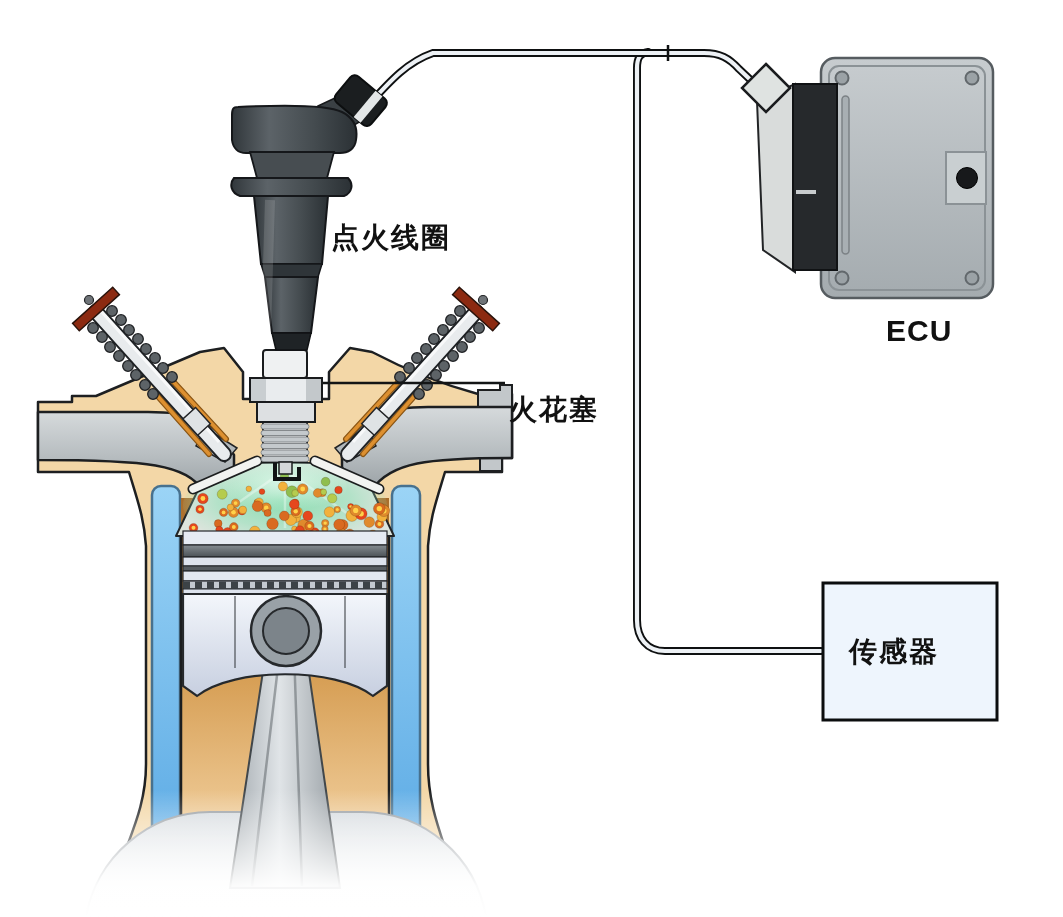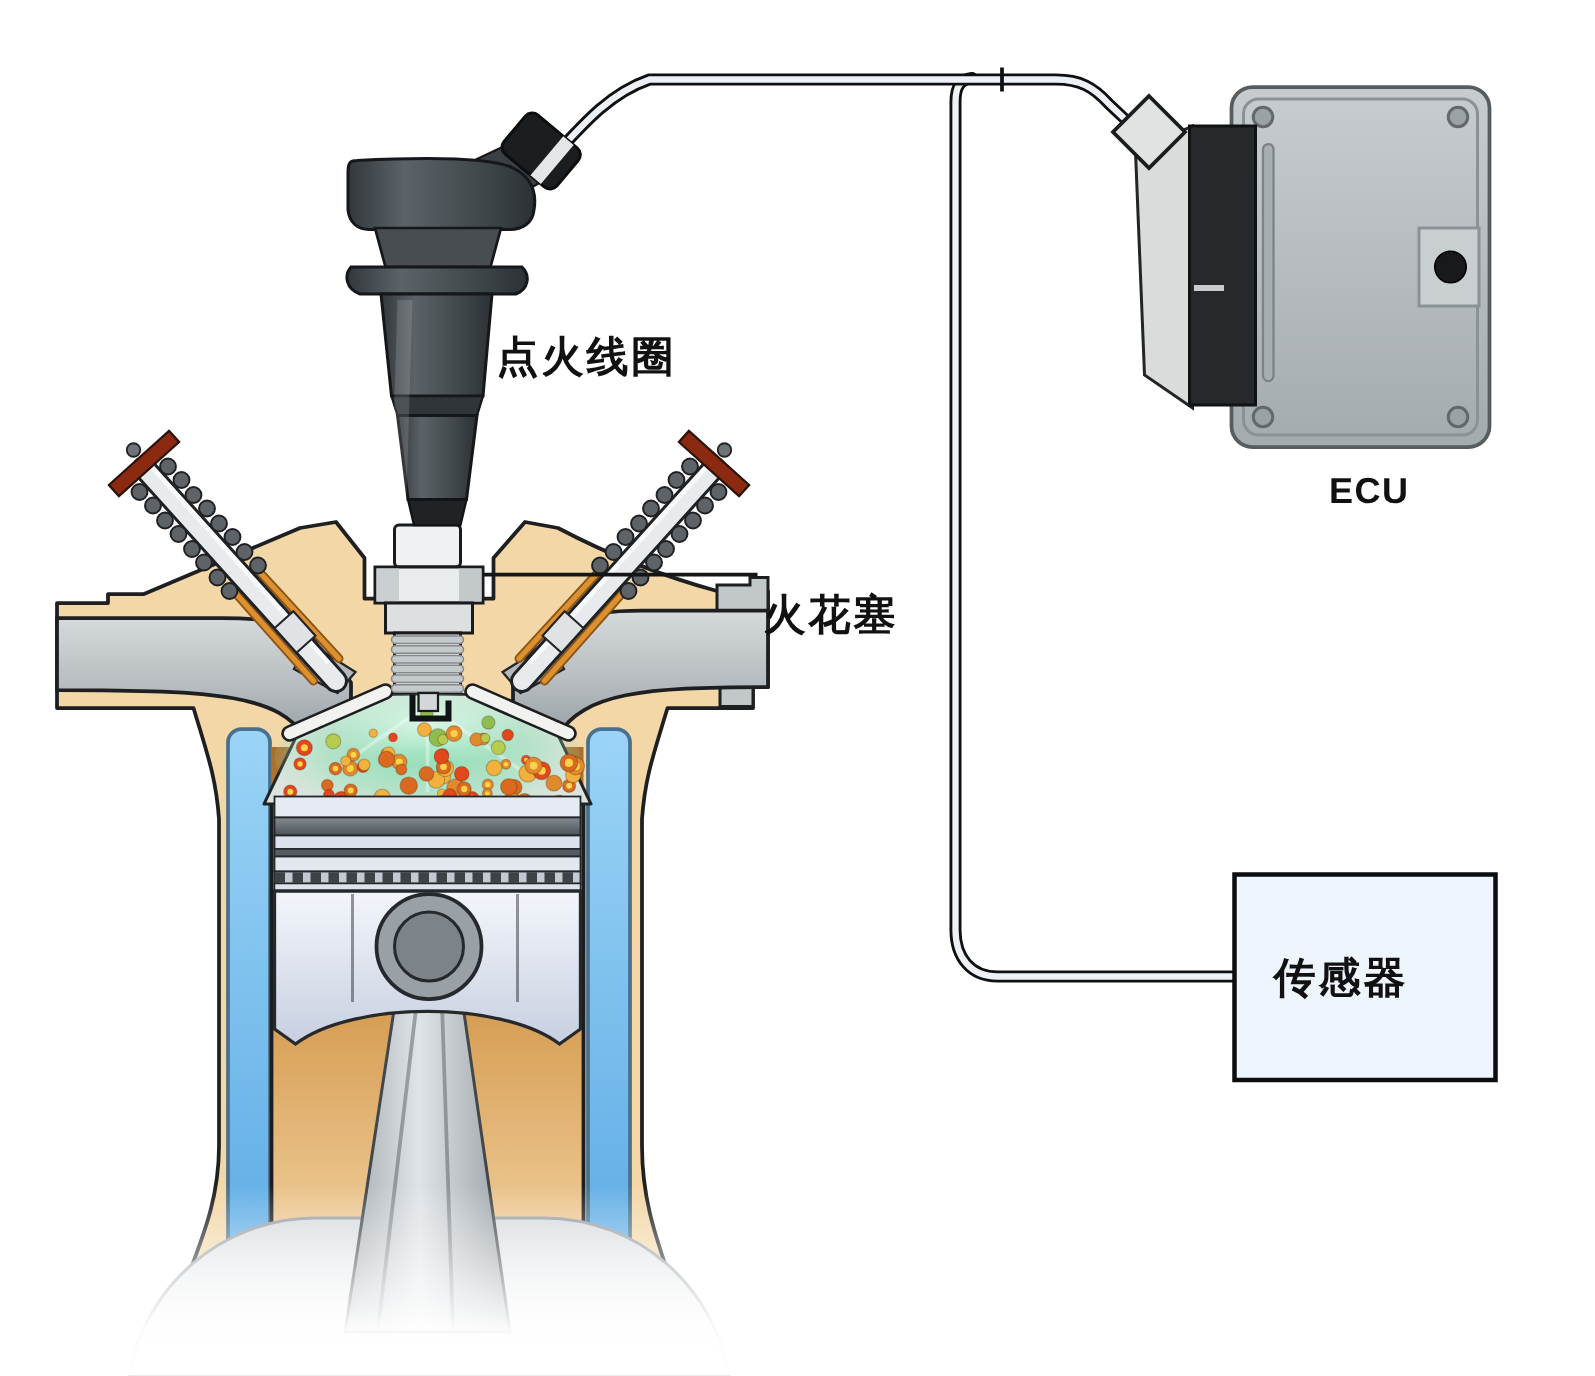--- a/index.html
+++ b/index.html
@@ -2,21 +2,21 @@
 <html><head>
 <meta charset="utf-8">
 <style>
   html,body{margin:0;padding:0;background:#ffffff;}
   #stage{position:relative;width:1063px;height:917px;background:#fff;overflow:hidden;
          font-family:"Liberation Sans","DejaVu Sans",sans-serif;}
   #art{position:absolute;left:0;top:0;}
   .lbl{position:absolute;color:#111;white-space:nowrap;}
   .lbl-coil{left:331px;top:219px;font-size:28px;font-weight:600;letter-spacing:2px;}
   .lbl-plug{left:509px;top:367px;font-size:28px;font-weight:600;letter-spacing:2px;margin-top:24px;}
-  .lbl-ecu{left:886px;top:314px;font-size:24px;font-weight:600;letter-spacing:1px;}
+  .lbl-ecu{left:886px;top:314px;font-size:30px;font-weight:600;letter-spacing:1px;}
   .lbl-sensor{left:823px;top:583px;width:142px;height:137px;display:flex;
               align-items:center;justify-content:center;font-size:28px;font-weight:600;letter-spacing:2px;}
 </style>
 </head>
 <body>
 
 <div id="stage">
 
 <svg id="art" width="1063" height="917" viewBox="0 0 1063 917">
   <defs>

